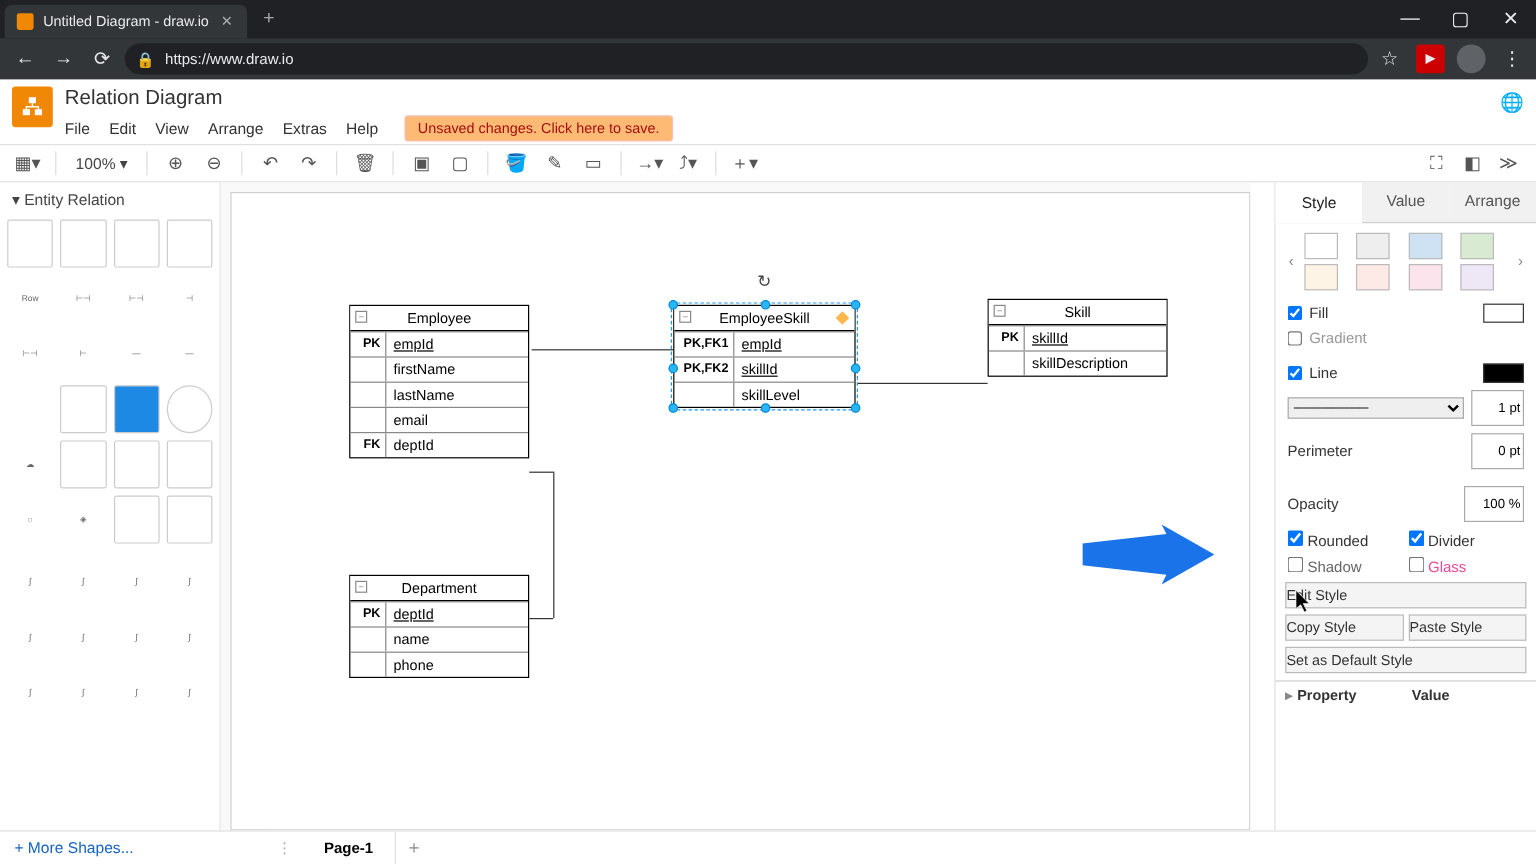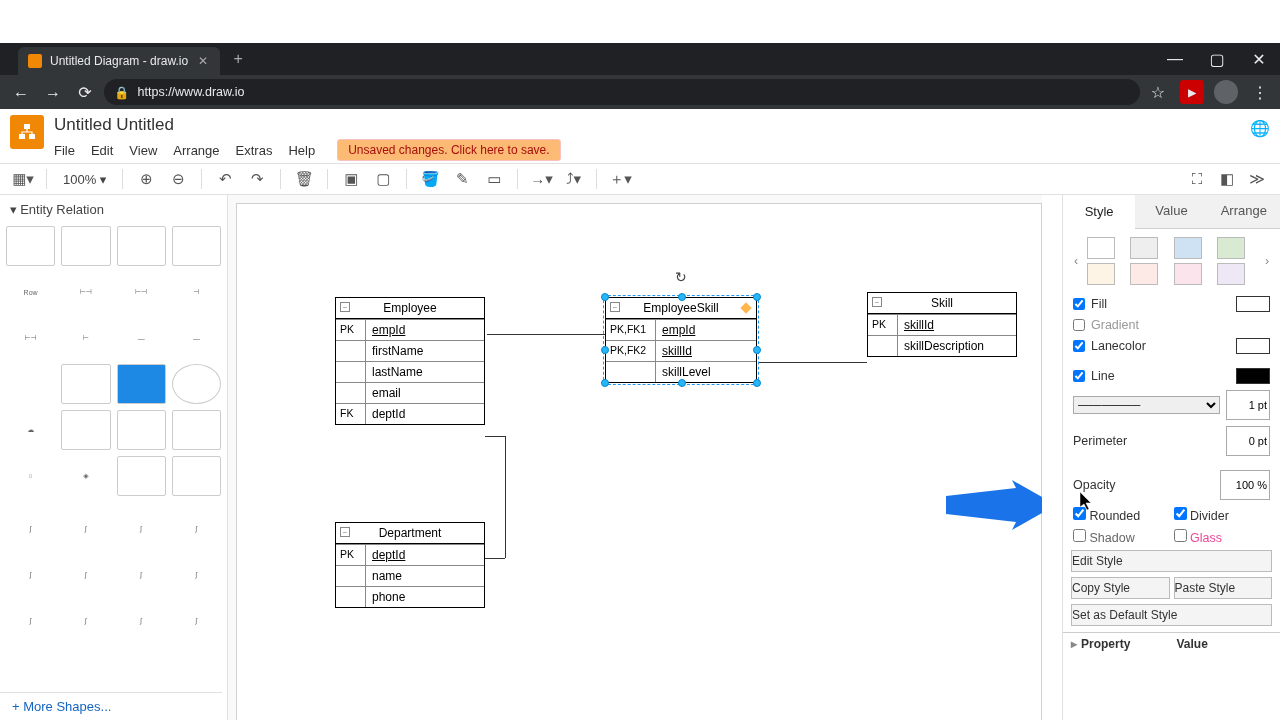--- a/index.html
+++ b/index.html
@@ -1,20 +1,20 @@
 <!DOCTYPE html>
 <html><head>
 <meta charset="utf-8">
 <style>
 * { box-sizing: border-box; margin: 0; padding: 0; font-family: Arial, Helvetica, sans-serif; }
 html, body { width: 1280px; height: 720px; overflow: hidden; background: #fff; }
 
 
 .browser-top { background: #202124; color: #ccc; }
-.tab-bar { display: flex; align-items: center; height: 32px; padding-left: 18px; margin-top: 43px; }
+.tab-bar { display: flex; align-items: center; height: 32px; padding-left: 4px; }
 .tab { display: flex; align-items: center; gap: 8px; background: #323639; height: 28px; padding: 0 10px; border-radius: 6px 6px 0 0; margin-top: 4px; font-size: 12px; color: #e8eaed; }
 .tab .favicon { width: 14px; height: 14px; background: #f08705; border-radius: 2px; }
 .tab-close { width: 14px; height: 14px; display: flex; align-items: center; justify-content: center; color: #aaa; }
 .new-tab { width: 24px; height: 24px; display: flex; align-items: center; justify-content: center; color: #aaa; margin-left: 6px; }
 .win-ctrl { margin-left: auto; display: flex; }
 .win-btn { width: 42px; height: 28px; display: flex; align-items: center; justify-content: center; color: #e8eaed; }
 .addr-bar { display: flex; align-items: center; height: 34px; padding: 0 8px; gap: 6px; background: #323639; }
 .nav-btn { width: 26px; height: 26px; display: flex; align-items: center; justify-content: center; color: #e8eaed; border-radius: 50%; }
 .url-box { flex: 1; display: flex; align-items: center; background: #202124; border-radius: 14px; height: 26px; padding: 0 10px; gap: 8px; font-size: 12.5px; color: #e8eaed; }
 .lock { color: #9aa0a6; }
@@ -34,35 +34,35 @@
 
 
 .toolbar { display: flex; align-items: center; height: 32px; border-top: 1px solid #e0e0e0; border-bottom: 1px solid #e0e0e0; padding: 0 10px; gap: 6px; }
 .tbtn { width: 26px; height: 24px; display: flex; align-items: center; justify-content: center; color: #555; font-size: 15px; }
 .tsep { width: 1px; height: 20px; background: #ddd; margin: 0 4px; }
 .zoom-val { font-size: 13px; color: #444; padding: 0 6px; }
 .toolbar-right { margin-left: auto; display: flex; gap: 4px; }
 
 
 .main { display: flex; height: calc(720px - 32px - 34px - 54px - 32px - 28px); }
-.sidebar { width: 228px; border-right: 1px solid #e0e0e0; padding: 4px 6px; overflow: hidden; }
+.sidebar { width: 184px; border-right: 1px solid #e0e0e0; padding: 4px 6px; overflow: hidden; }
 .sb-header { font-size: 13px; color: #444; padding: 3px 4px; }
 .shape-grid { display: grid; grid-template-columns: repeat(4, 1fr); gap: 6px; padding: 6px 0; }
 .shape-cell { height: 40px; border: 1px solid #ccc; border-radius: 2px; display: flex; align-items: center; justify-content: center; font-size: 7px; color: #666; background: #fff; }
 .shape-cell.noborder { border: none; }
 
 
 .canvas-wrap { flex: 1; background: #f9f9f9; position: relative; overflow: hidden; }
 .canvas { position: absolute; left: 8px; top: 8px; right: 0; bottom: 0; background: #fff; border: 1px solid #d0d0d0; }
 .entity { position: absolute; border: 1px solid #000; background: #fff; font-size: 12px; }
 .entity-title { text-align: center; padding: 3px 0; border-bottom: 1px solid #000; background: #fff; position: relative; }
 .collapse { position: absolute; left: 4px; top: 4px; width: 10px; height: 10px; border: 1px solid #888; font-size: 8px; display:flex; align-items:center; justify-content:center; color:#888; }
 .entity-row { display: flex; border-top: 1px solid #888; }
 .entity-row:first-of-type { border-top: none; }
-.key-col { width: 30px; border-right: 1px solid #888; padding: 3px 4px; font-size: 10.5px; font-weight: normal; text-align: left; }
+.key-col { width: 30px; border-right: 1px solid #888; padding: 3px 4px; font-size: 10.5px; font-weight: bold; text-align: right; }
 .key-col.wide { width: 50px; }
 .val-col { flex: 1; padding: 3px 6px; }
 .val-col u { text-decoration: underline; }
 
 .selected { outline: 1px dashed #2196f3; outline-offset: 1px; }
 .sel-handle { position: absolute; width: 8px; height: 8px; background: #29b6f6; border: 1px solid #0288d1; border-radius: 50%; }
 .sel-diamond { position: absolute; width: 8px; height: 8px; background: #ffb74d; transform: rotate(45deg); }
 .rotate-icon { position: absolute; font-size: 14px; color: #444; }
 
 .conn-line { position: absolute; height: 1px; background: #333; }
@@ -134,21 +134,21 @@
 <div class="app-header">
   <div class="app-logo">
     <svg width="18" height="18" viewBox="0 0 18 18">
         <rect x="6" y="1" width="6" height="5" fill="#fff"></rect>
         <rect x="1" y="11" width="6" height="5" fill="#fff"></rect>
         <rect x="11" y="11" width="6" height="5" fill="#fff"></rect>
         <path d="M9 6 V9 M4 11 V9 H14 V11" stroke="#fff" stroke-width="1.2" fill="none"></path>
       </svg>
   </div>
   <div class="app-title-block">
-    <div class="app-title">Untitled Untitled</div>
+    <div class="app-title">Relation Diagram</div>
     <div class="menu-bar">
       <span>File</span>
       <span>Edit</span>
       <span>View</span>
       <span>Arrange</span>
       <span>Extras</span>
       <span>Help</span>
       <span class="unsaved">Unsaved changes. Click here to save.</span>
     </div>
   </div>
@@ -347,25 +347,20 @@
 
     <div class="prow">
         <input type="checkbox" checked="" style="">
         <span>Fill</span>
         <span class="color-sw" style="background:#fff"></span>
       </div>
     <div class="prow">
         <input type="checkbox" style="">
         <span style="color:#999">Gradient</span>
       </div>
-    <div class="prow">
-        <input type="checkbox" checked="" style="">
-        <span>Lanecolor</span>
-        <span class="color-sw" style="background:#fff"></span>
-      </div>
 
     <div class="prow" style="margin-top:8px">
         <input type="checkbox" checked="" style="">
         <span>Line</span>
         <span class="color-sw" style="background:#000"></span>
       </div>
     <div class="prow">
         <select class="pselect"><option>────────</option></select>
         <input class="num-in" value="1 pt" style="">
       </div>

